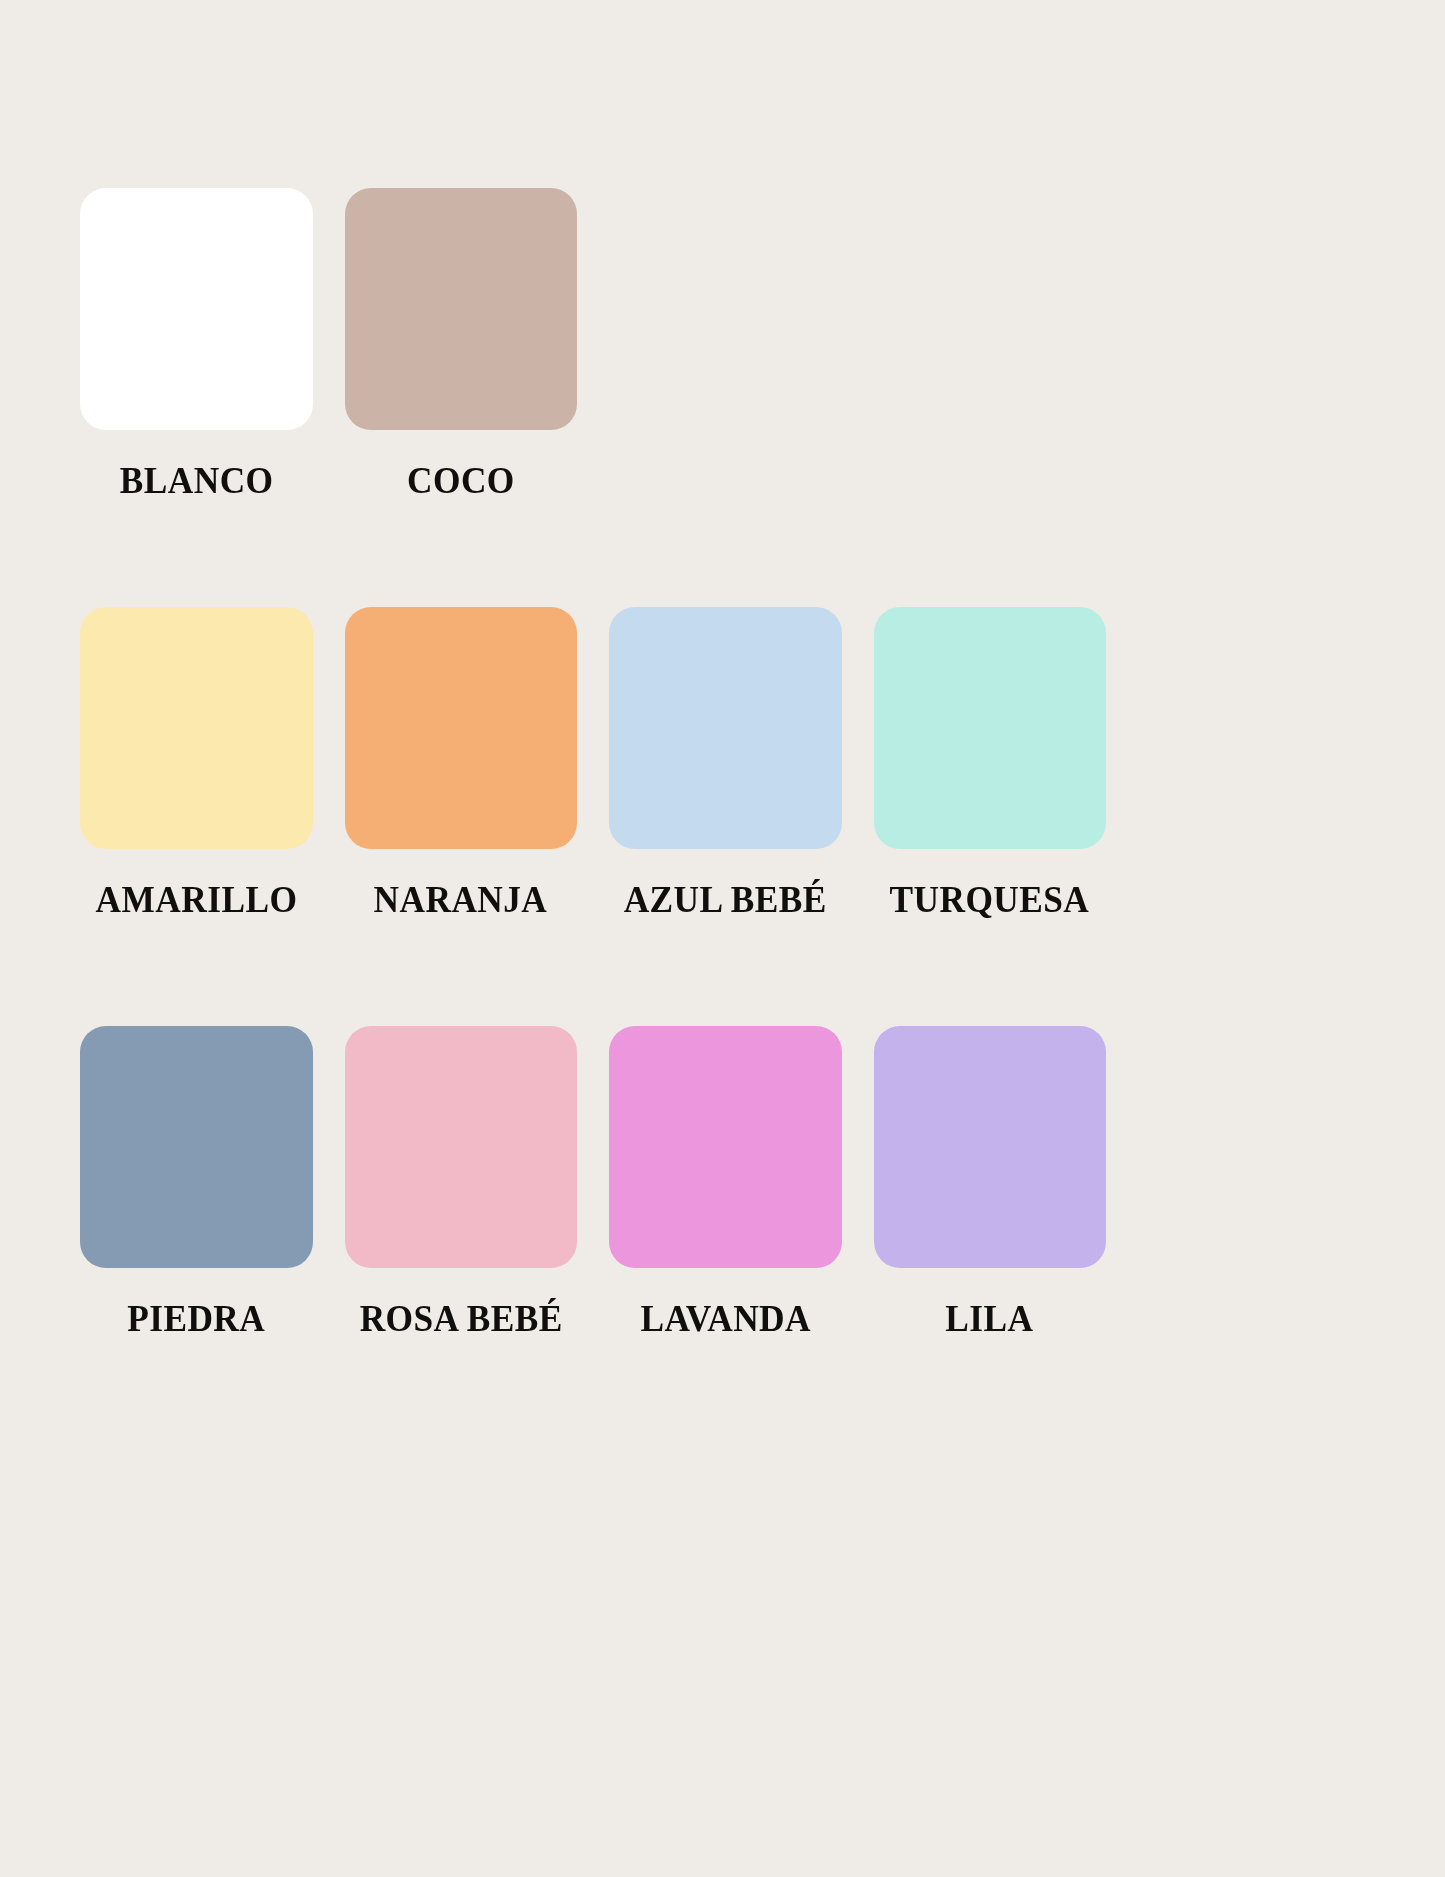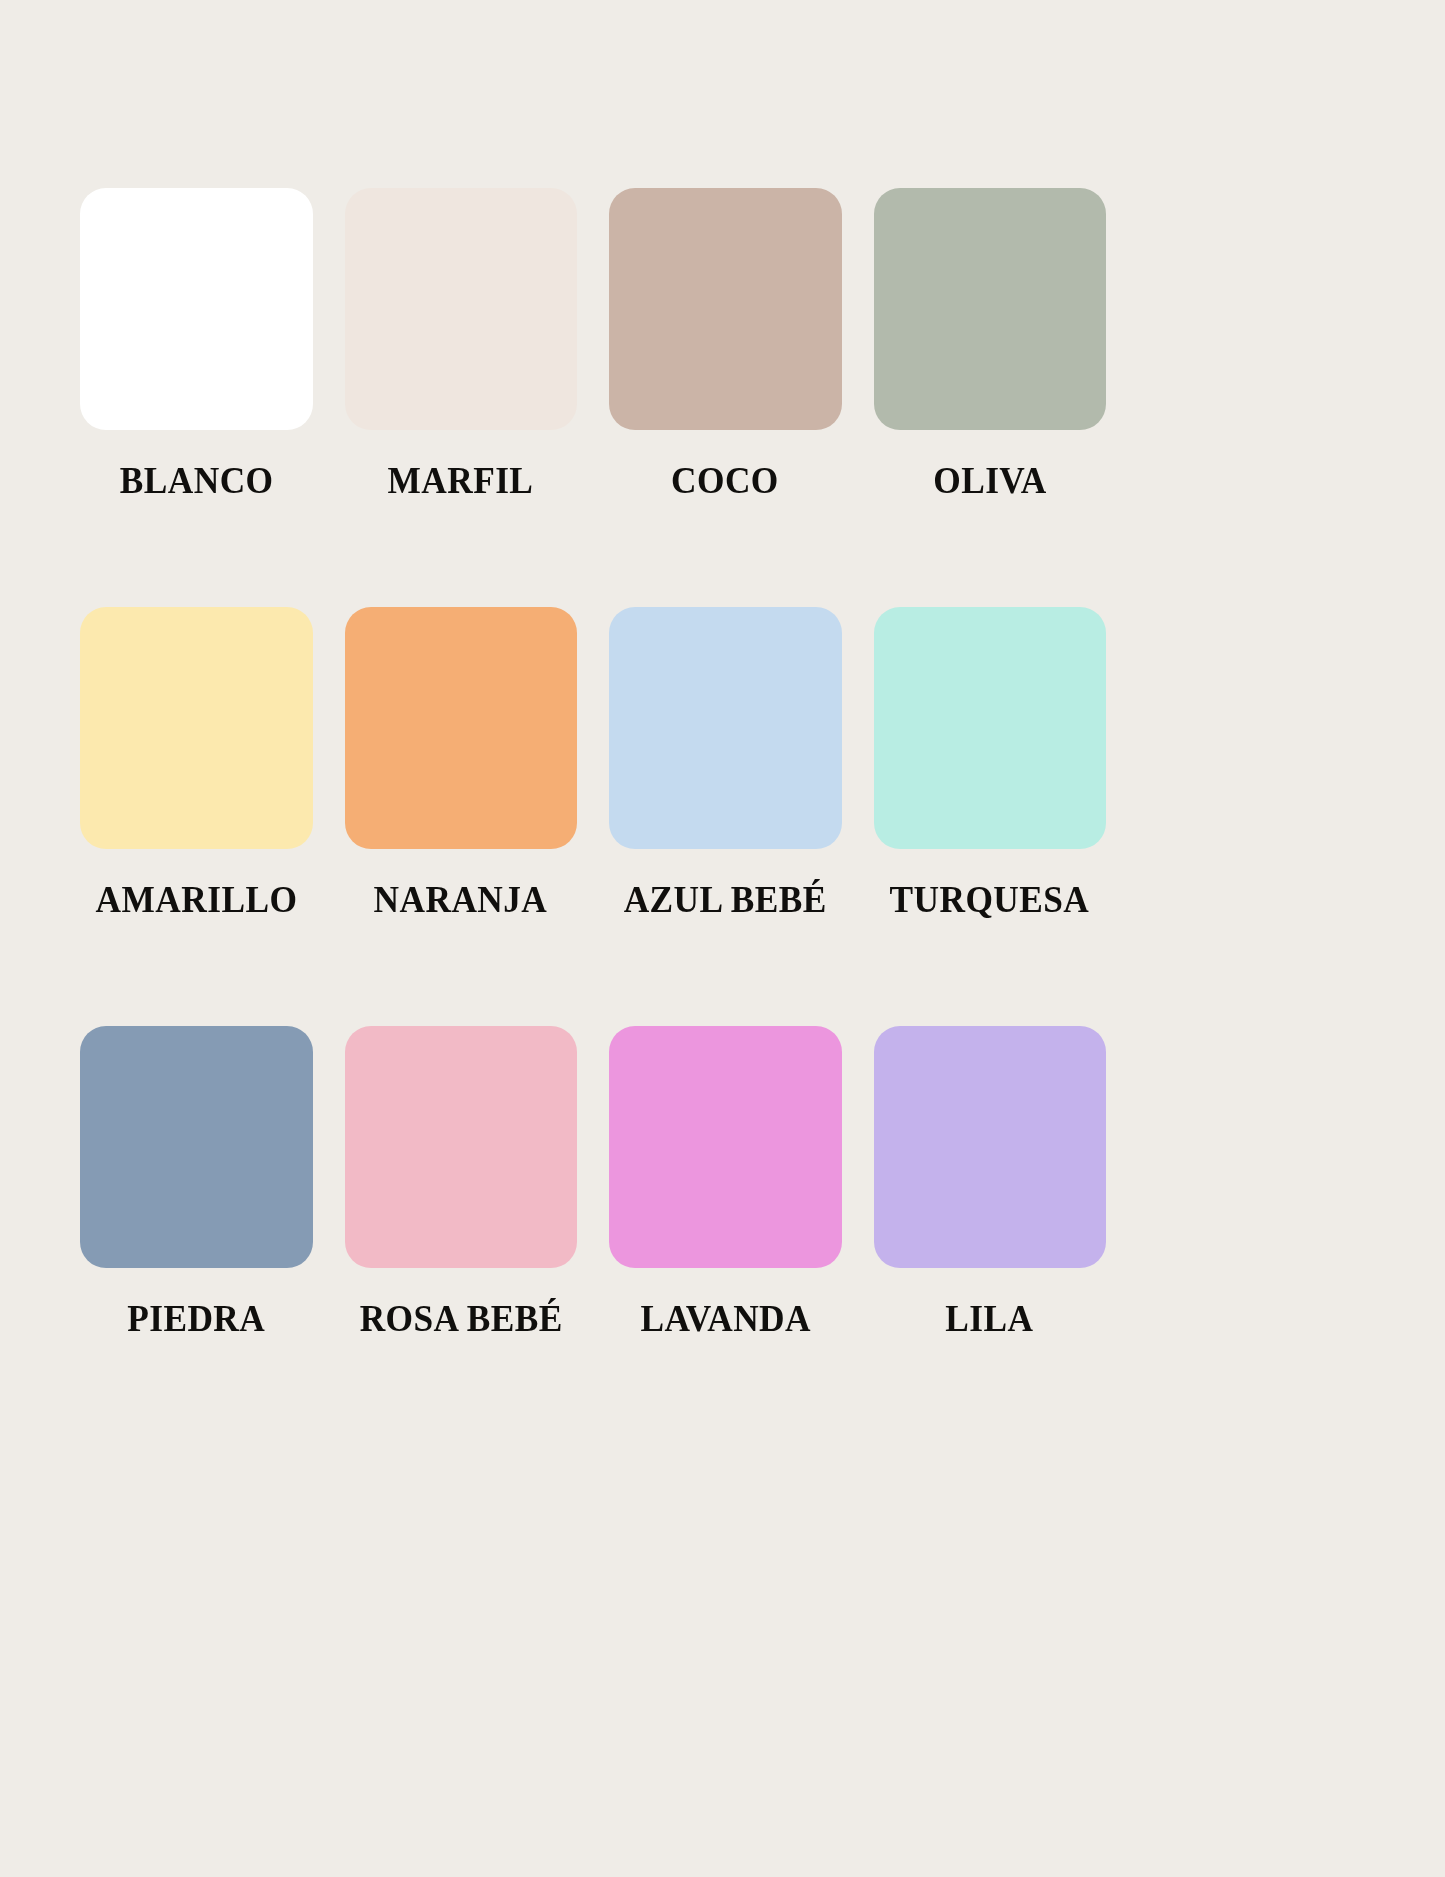--- a/index.html
+++ b/index.html
@@ -66,30 +66,22 @@
 <body style="background: rgb(239, 236, 231);">
 
 <div class="palette-sheet" style="background: rgb(239, 236, 231);">
 
   <div class="palette-row">
     <div class="swatch-cell">
       <div class="swatch-chip" style="background-color: rgb(255, 255, 255);"></div>
       <div class="swatch-label" style="color: rgb(16, 15, 13);">BLANCO</div>
     </div>
     <div class="swatch-cell">
-      <div class="swatch-chip" style="background-color: rgb(239, 230, 223);"></div>
-      <div class="swatch-label" style="color: rgb(16, 15, 13);">MARFIL</div>
-    </div>
-    <div class="swatch-cell">
       <div class="swatch-chip" style="background-color: rgb(203, 180, 167);"></div>
       <div class="swatch-label" style="color: rgb(16, 15, 13);">COCO</div>
-    </div>
-    <div class="swatch-cell">
-      <div class="swatch-chip" style="background-color: rgb(178, 186, 172);"></div>
-      <div class="swatch-label" style="color: rgb(16, 15, 13);">OLIVA</div>
     </div>
   </div>
 
   <div class="palette-row">
     <div class="swatch-cell">
       <div class="swatch-chip" style="background-color: rgb(252, 233, 174);"></div>
       <div class="swatch-label" style="color: rgb(16, 15, 13);">AMARILLO</div>
     </div>
     <div class="swatch-cell">
       <div class="swatch-chip" style="background-color: rgb(245, 174, 116);"></div>

